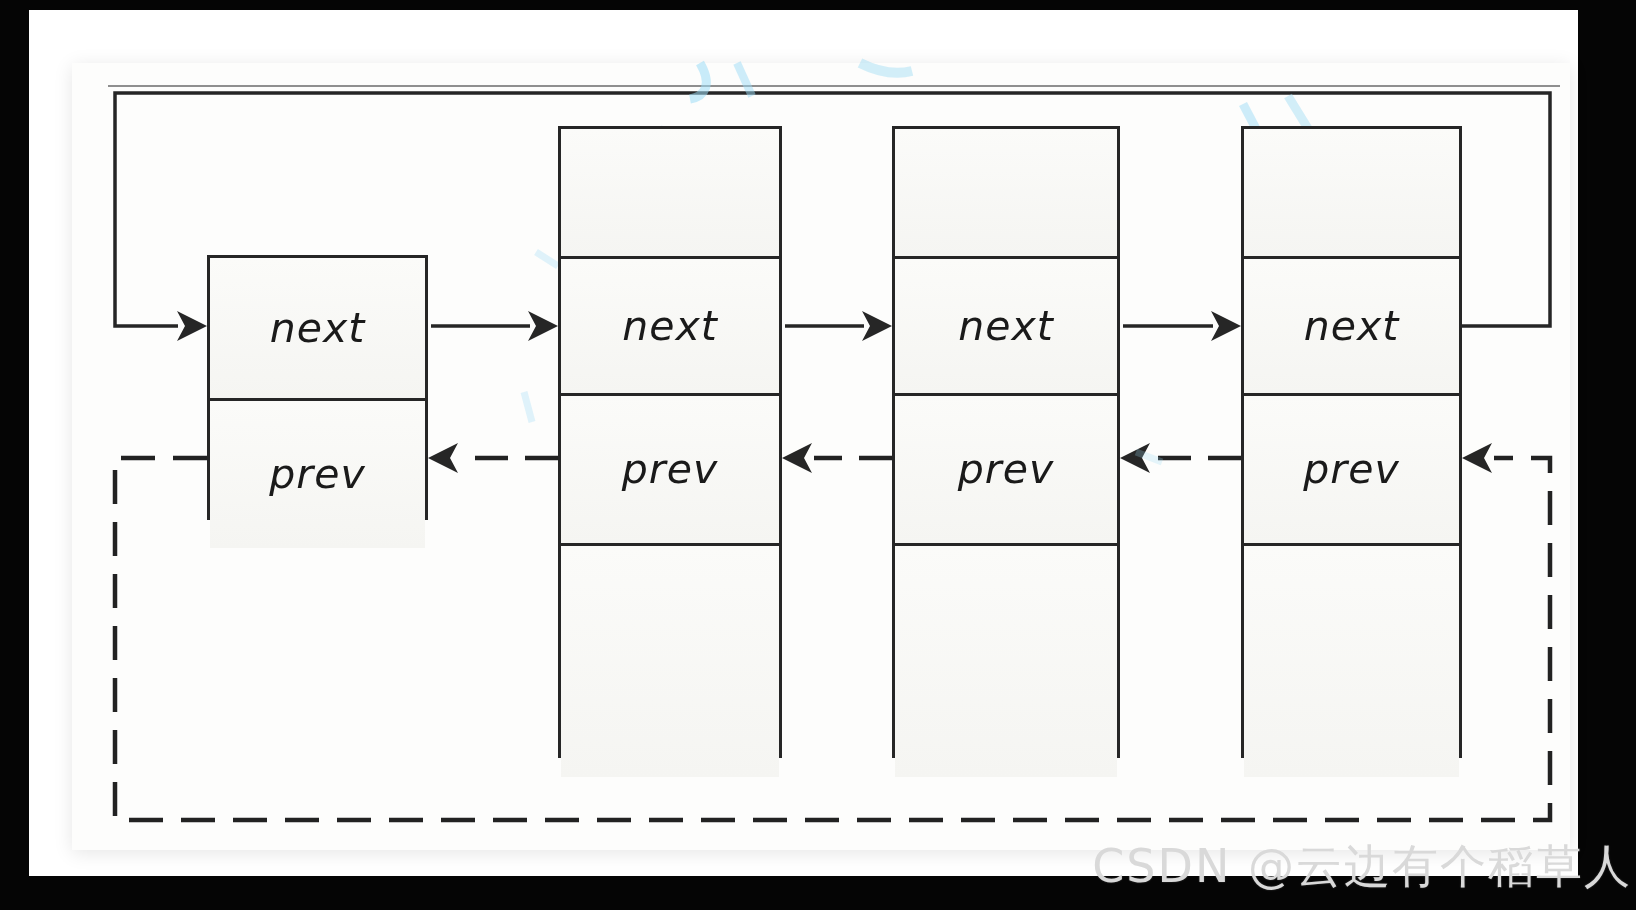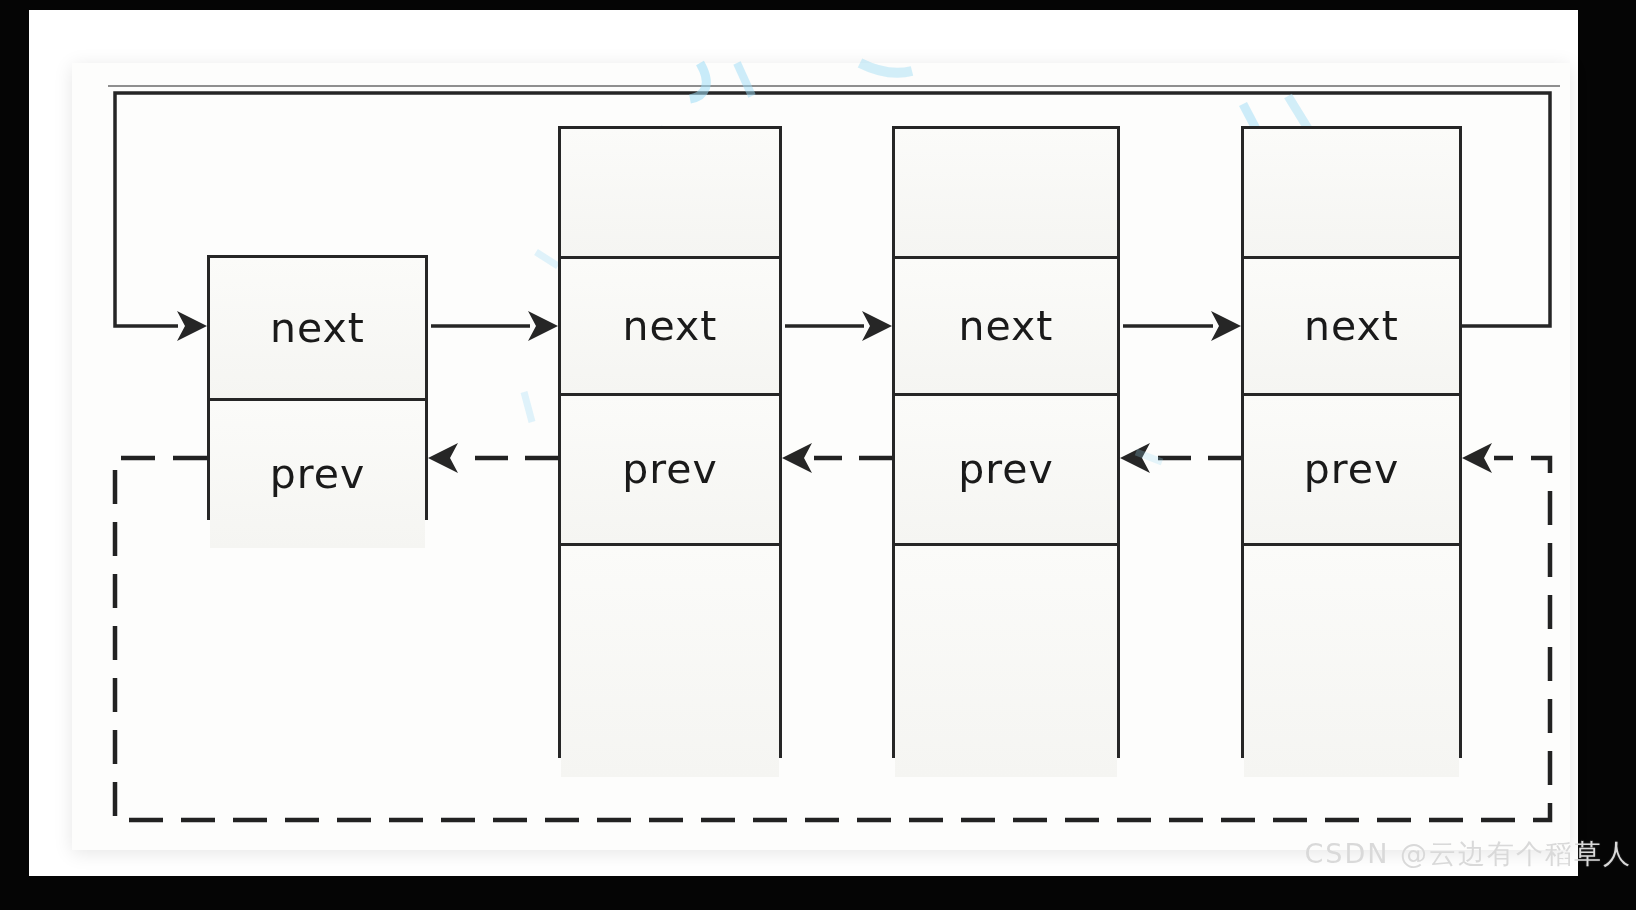--- a/index.html
+++ b/index.html
@@ -6,32 +6,32 @@
   .stage{position:relative;width:1636px;height:910px;background:#050505;overflow:hidden;
          font-family:"DejaVu Sans","Liberation Sans",sans-serif;}
   .outer-white{position:absolute;left:29px;top:10px;width:1549px;height:866px;background:#ffffff;}
   .photo-panel{position:absolute;left:72px;top:63px;width:1498px;height:787px;background:#fdfdfc;
                box-shadow:0 3px 18px rgba(0,0,0,0.10);}
   .wires{position:absolute;left:0;top:0;width:1636px;height:910px;pointer-events:none;}
   .node{position:absolute;border:3px solid #262626;box-sizing:border-box;background:#fbfbfa;}
   .node .cell{box-sizing:border-box;display:flex;align-items:center;justify-content:center;
               background:linear-gradient(180deg,#fbfbf9 0%,#f5f5f2 100%);}
   .node .cell + .cell{border-top:3px solid #262626;}
-  .cell-label{font-size:41px;font-weight:500;color:#1a1a1a;letter-spacing:1px;line-height:1;}
+  .cell-label{font-size:41px;font-weight:500;color:#1a1a1a;letter-spacing:1px;line-height:1;font-style:italic;}
   .n1{left:207px;top:255px;width:221px;height:265px;}
   .n2{left:558px;top:126px;width:224px;height:632px;}
   .n3{left:892px;top:126px;width:228px;height:632px;}
   .n4{left:1241px;top:126px;width:221px;height:632px;}
   .h-top{height:127px;}
   .h-next{height:137px;}
   .h-prev{height:150px;}
   .h-bottom{height:234px;}
   .n1 .h-next{height:140px;}
   .watermark{position:absolute;right:4px;top:836px;width:700px;text-align:right;
-             font-size:27px;font-weight:400;letter-spacing:2px;color:#d9d9d9;
+             font-size:46px;font-weight:400;letter-spacing:2px;color:#d9d9d9;
              text-shadow:0 0 2px rgba(255,255,255,0.25);}
 </style>
 </head>
 <body>
 
 <div class="stage">
   <div class="outer-white"></div>
   <div class="photo-panel"></div>
 
   <svg class="wires" viewBox="0 0 1636 910" xmlns="http://www.w3.org/2000/svg">

